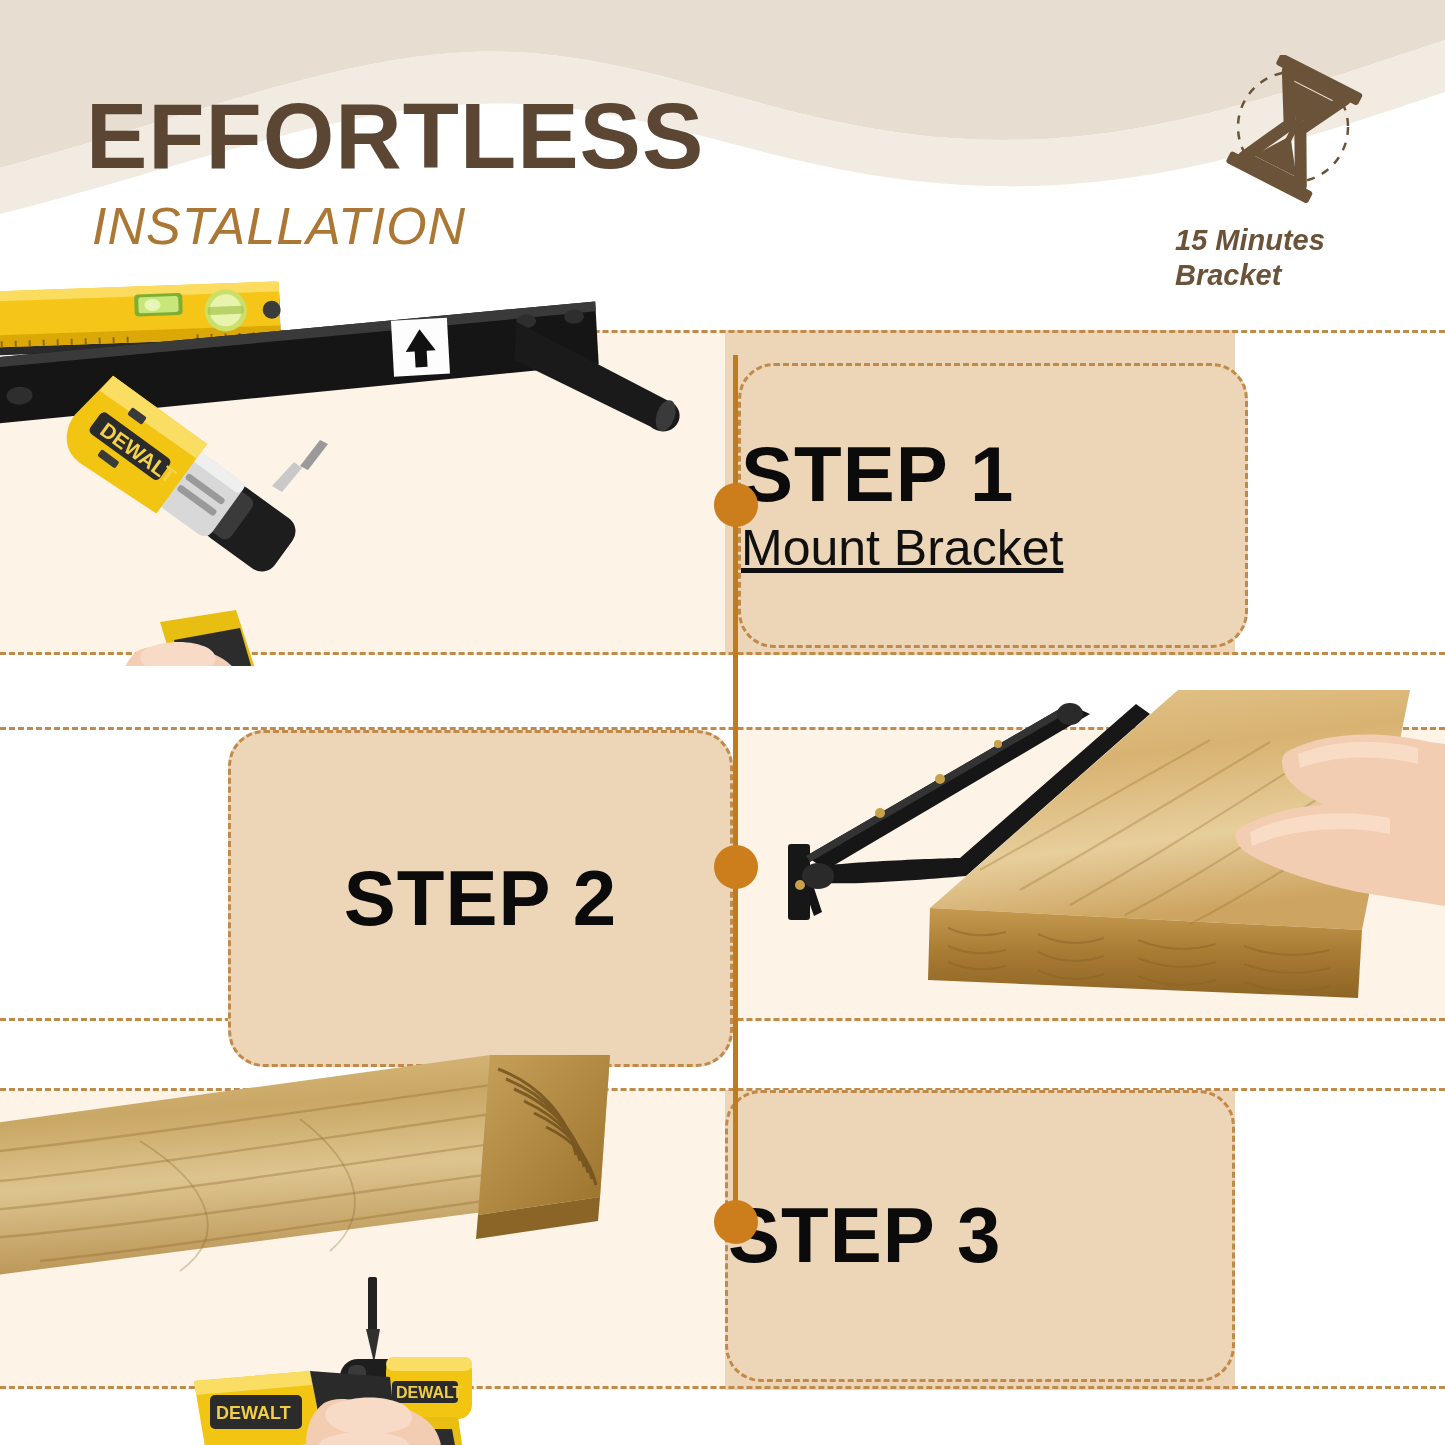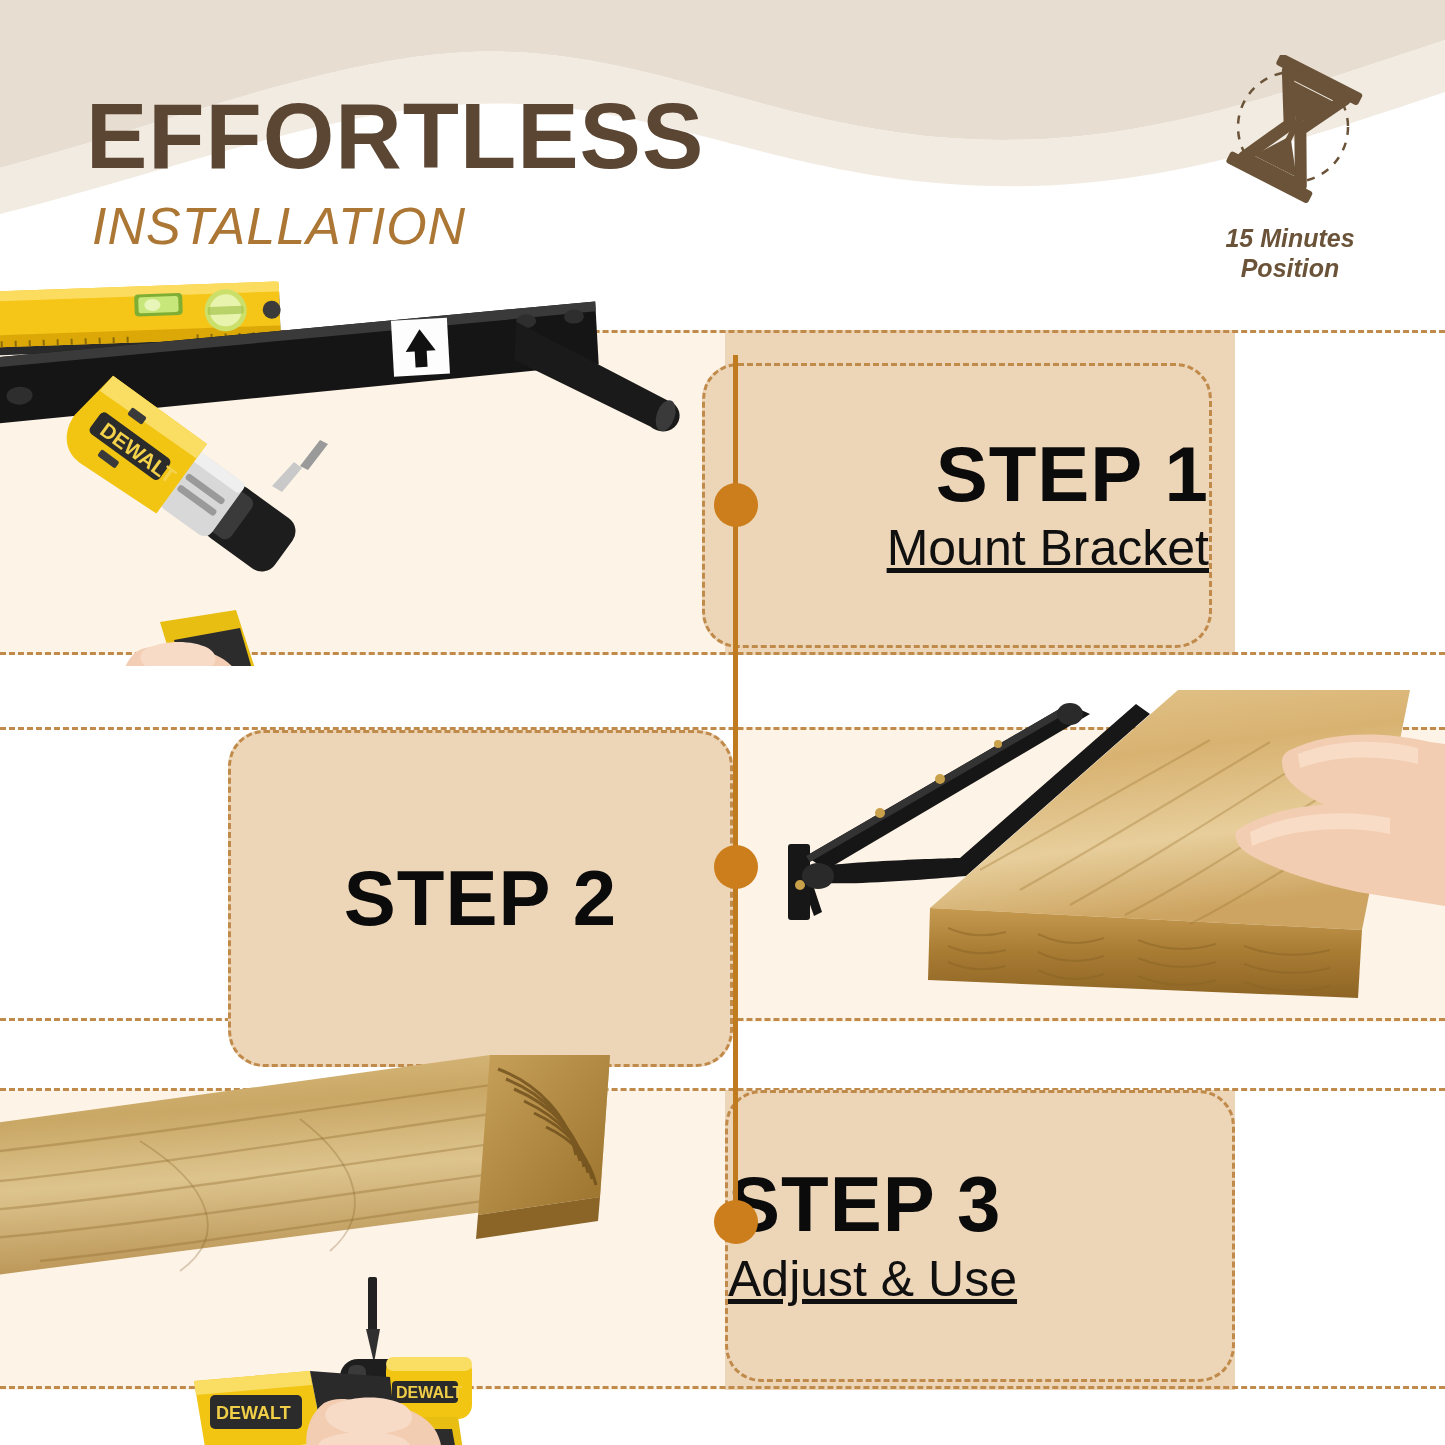--- a/index.html
+++ b/index.html
@@ -31,21 +31,21 @@
   .title-sub {
     position:absolute; left:92px; top:200px;
     font-size:52px; font-style:italic; font-weight:normal;
     color:#AC7634; letter-spacing:1px; line-height:1.0;
   }
 
   .badge { position:absolute; left:1175px; top:55px; width:230px; height:250px; }
   .badge-icon { position:absolute; left:40px; top:0px; width:160px; height:160px; }
   .badge-text {
     position:absolute; left:0px; top:168px; width:230px;
-    text-align:center; font-size:25px; font-style:italic; font-weight:bold;
+    font-size:29px; font-style:italic; font-weight:bold;
     color:#6A5338; line-height:1.20;
   }
 
   
   .row { position:absolute; left:0; width:1445px; }
   .row1 { top:330px; height:325px; }
   .row2 { top:727px; height:295px; }
   .row3 { top:1090px; height:300px; }
 
   .band-cream { position:absolute; top:0; height:100%; background:#FDF3E7; }
@@ -59,21 +59,21 @@
 
   
   .step-panel {
     position:absolute;
     background:#EDD5B7;
     border:3px dashed #C08A4A;
     border-radius:36px;
     display:flex; flex-direction:column;
     justify-content:center;
   }
-  .step-panel.p1 { left:702px; top:363px; width:510px; height:285px; align-items:flex-end; }
+  .step-panel.p1 { left:738px; top:363px; width:510px; height:285px; align-items:flex-start; }
   .step-panel.p2 { left:228px;  top:730px; width:505px; height:337px; align-items:center; }
   .step-panel.p3 { left:725px; top:1090px; width:510px; height:292px; align-items:flex-start; }
 
   .step-title {
     font-size:78px; font-weight:bold; color:#0B0B0B;
     letter-spacing:1px; line-height:1.02;
   }
   .step-caption {
     font-size:50px; font-weight:normal; color:#101010;
     line-height:1.12; margin-top:6px;text-decoration:underline;
@@ -124,21 +124,21 @@
           <rect x="34" y="12" width="92" height="13" rx="3" fill="#6A5338"></rect>
           <rect x="34" y="122" width="92" height="13" rx="3" fill="#6A5338"></rect>
           <path d="M48,25 L112,25 L86,72 L112,122 L48,122 L74,72 Z" fill="none" stroke="#6A5338" stroke-width="12" stroke-linejoin="round"></path>
           <path d="M56,32 L104,32 L80,70 Z" fill="#6A5338"></path>
           <path d="M56,116 L104,116 L80,82 Z" fill="#6A5338"></path>
           <rect x="77" y="62" width="6" height="36" fill="#6A5338"></rect>
         </g>
       </svg>
       <div class="badge-text">
         <div>15 Minutes</div>
-        <div>Position</div>
+        <div>Bracket</div>
       </div>
     </div>
   </div>
 
   <div class="row row1">
     <div class="band-cream" style="left:0px; width:725px;"></div>
     <div class="band-cream" style="left:725px; width:510px; background:#EDD5B7;"></div>
     <div class="band-white" style="left:1235px; width:210px;"></div>
   </div>
   <div class="hdash" style="top:330px;"></div>
@@ -383,21 +383,20 @@
                C190,152 160,152 144,142 C134,136 132,126 142,120 Z" fill="#F8DBC6"></path>
       <path d="M134,154 C158,144 194,144 214,154 C226,162 224,174 212,178
                C188,186 156,186 136,176 C126,170 124,160 134,154 Z" fill="#F8DBC6"></path>
       <path d="M138,188 C158,180 190,180 208,188 C218,194 216,204 206,208
                C184,216 156,216 138,208 C128,202 128,194 138,188 Z" fill="#EFC6AC"></path>
     </g>
   </svg>
 
   <div class="step-panel p3">
     <div class="step-title">STEP 3</div>
-    <div class="step-caption">Adjust &amp; Use</div>
   </div>
 
   <div class="timeline-line"></div>
   <div class="tl-dot d1"></div>
   <div class="tl-dot d2"></div>
   <div class="tl-dot d3"></div>
 
 </div>
 
 </body></html>

